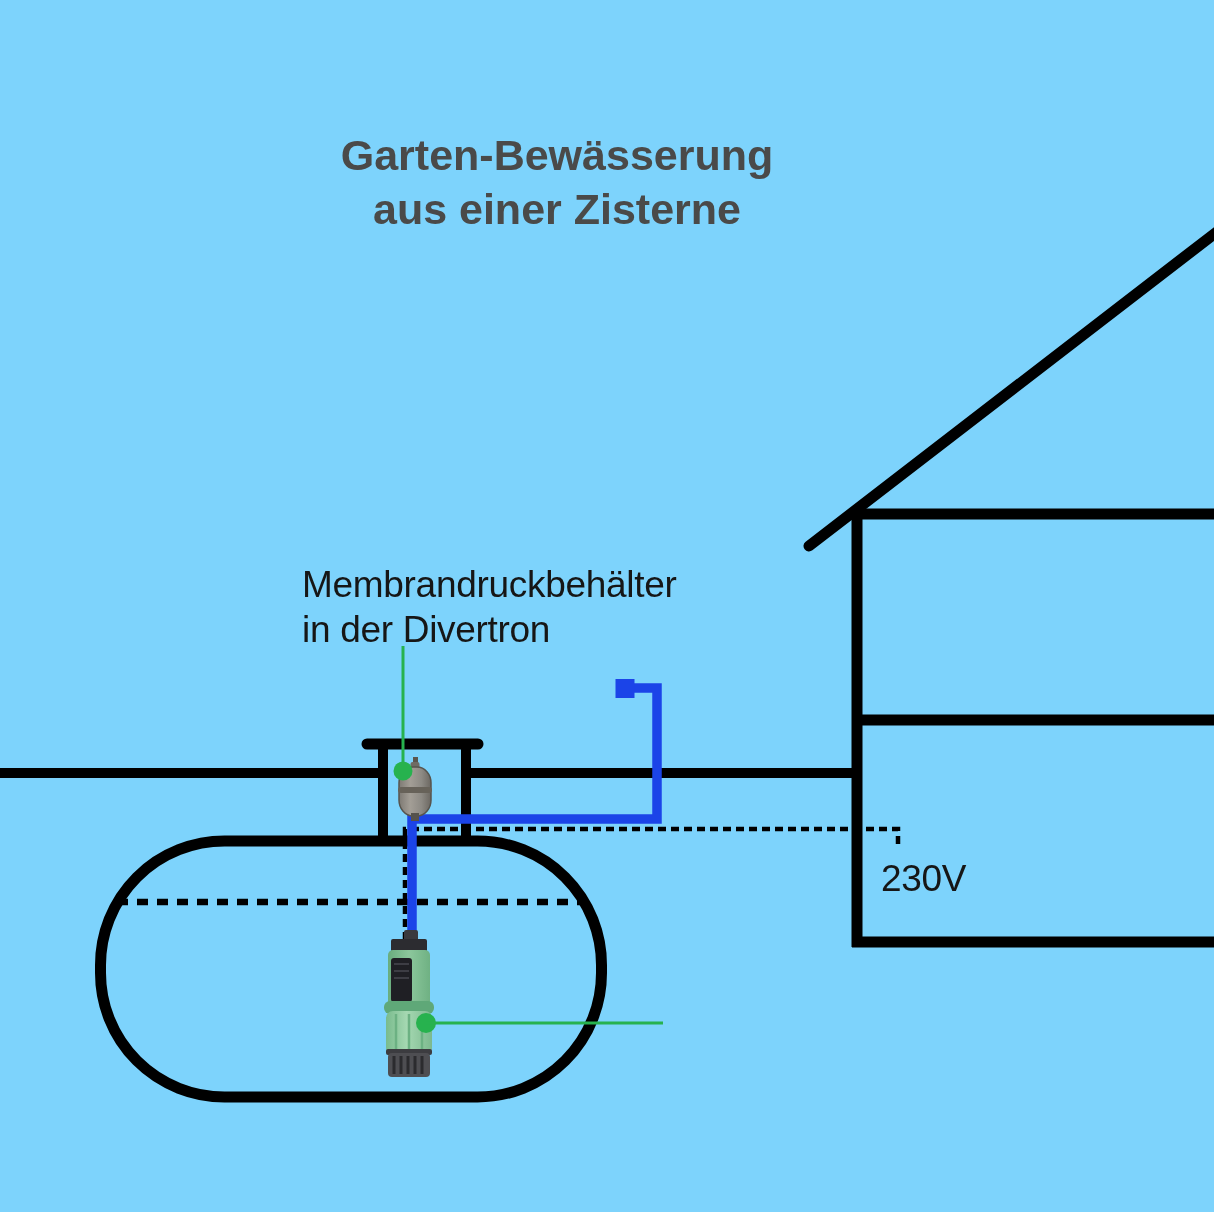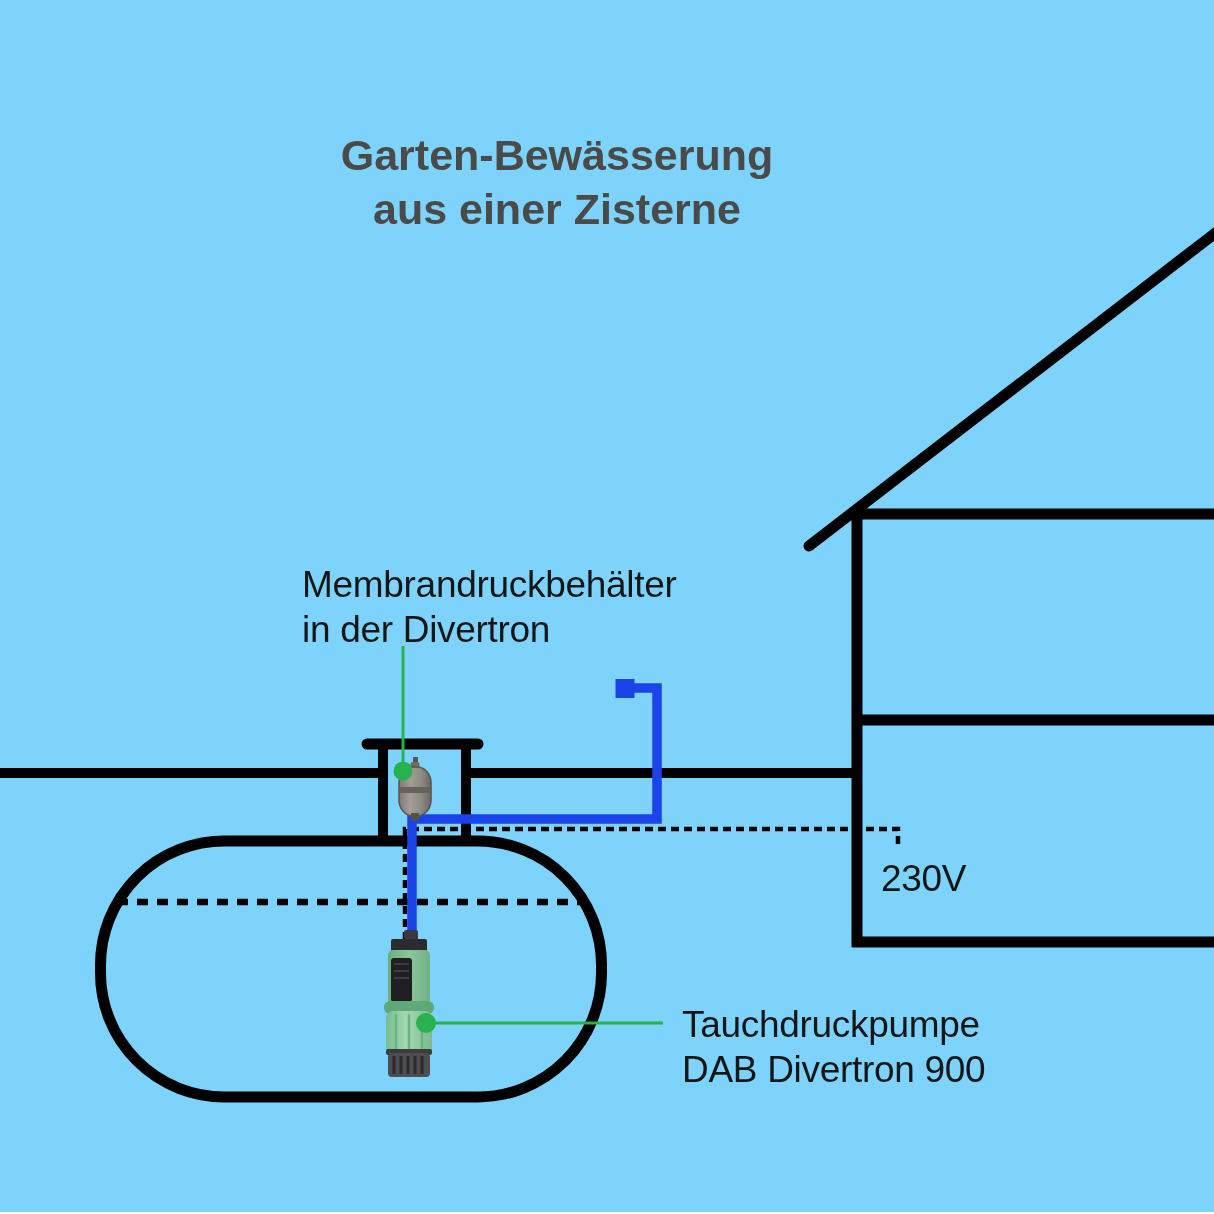--- a/index.html
+++ b/index.html
@@ -112,20 +112,16 @@
   <div class="txt title">
     <div>Garten-Bewässerung</div>
     <div>aus einer Zisterne</div>
   </div>
 
   <div class="txt lbl lbl-membrane">
     <div>Membrandruckbehälter</div>
     <div>in der Divertron</div>
   </div>
 
-  <div class="txt lbl lbl-pump">
-    <div>Tauchdruckpumpe</div>
-    <div>DAB Divertron 900</div>
-  </div>
 
   <div class="txt lbl lbl-voltage">230V</div>
 
 </div>
 
 </body></html>

